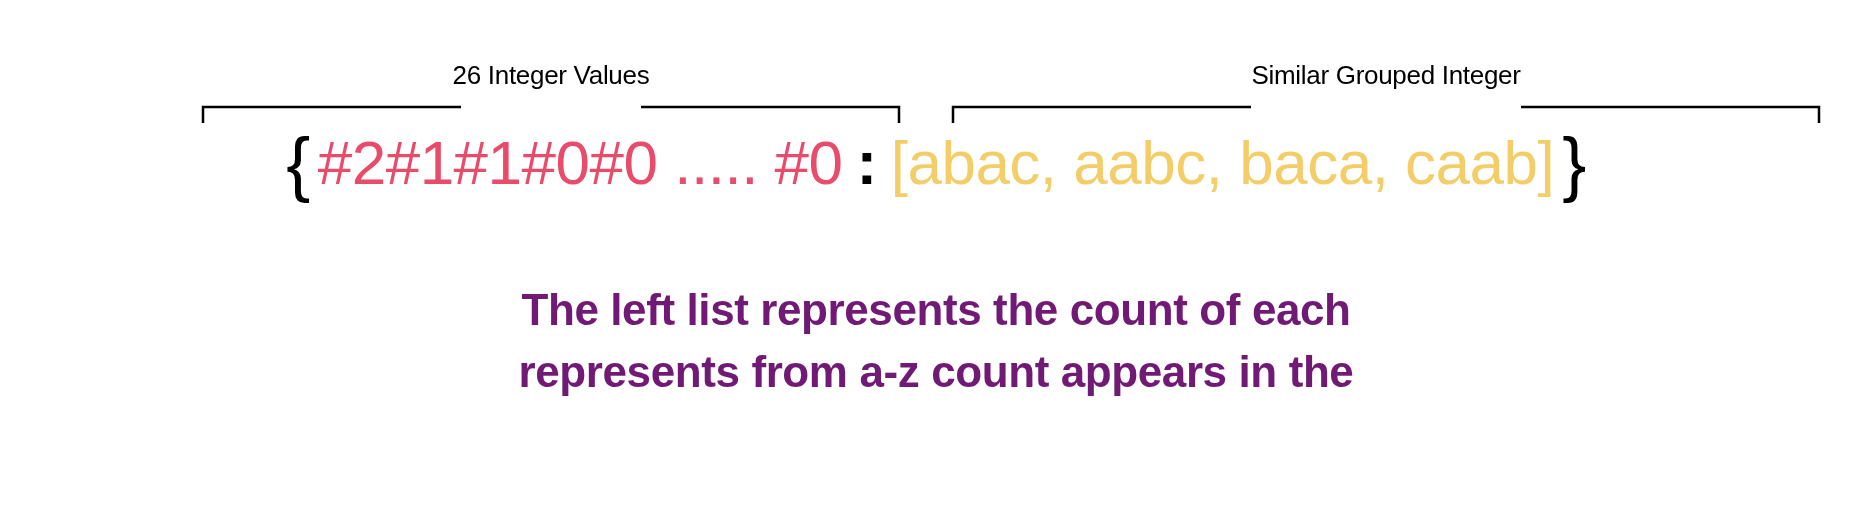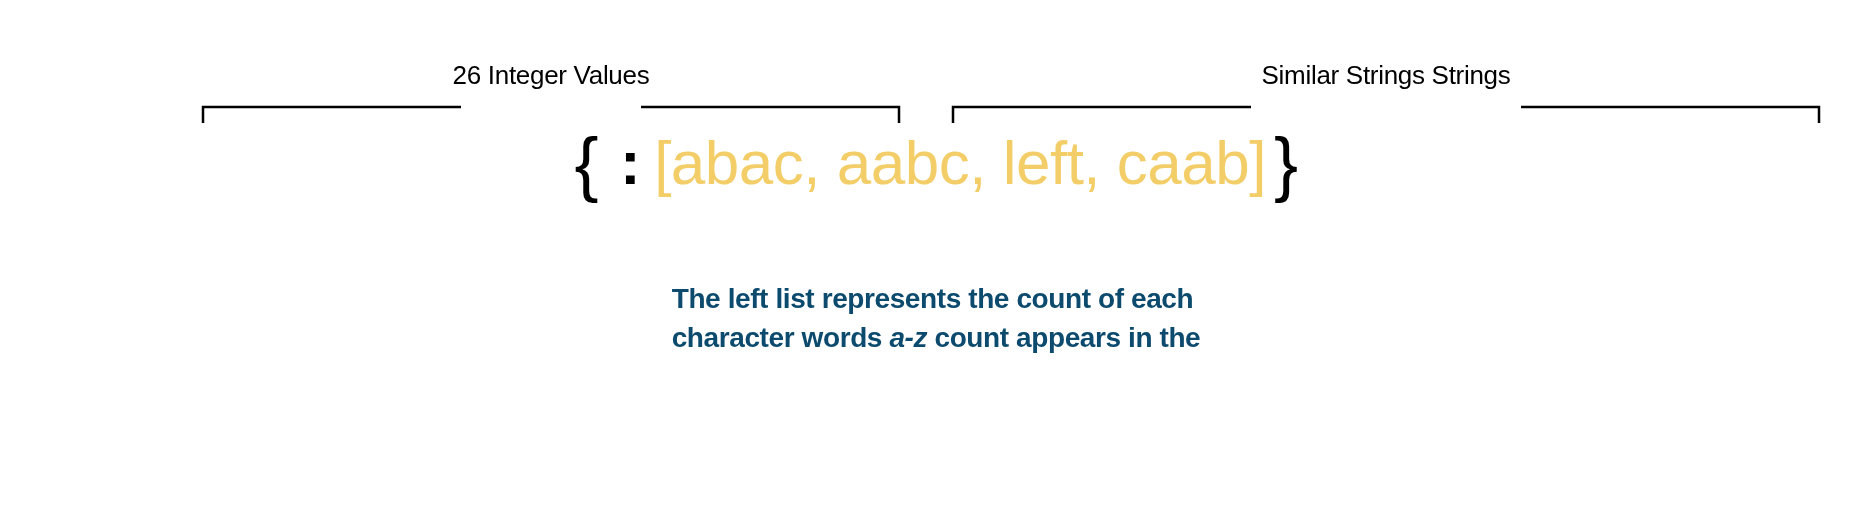--- a/index.html
+++ b/index.html
@@ -71,60 +71,60 @@
     color: #000000;
     font-weight: 600;
     padding: 0 14px;
   }
   .value-text {
     color: #f3ce68;
     white-space: pre;
   }
   .caption {
     margin-top: 80px;
-    text-align: left;
-    color: #0c4a6e;
-    font-size: 28px;
+    text-align: center;
+    color: #701a75;
+    font-size: 44px;
     font-weight: 700;
     line-height: 1.4;
     letter-spacing: -0.4px;
   }
   .caption .italic {
-    font-style: italic;
     margin-top: 26px;
   }
   .pad-left { width: 150px; display:inline-block; }
 </style>
 </head>
 <body>
 
 <div class="container">
 
   <div class="bracket-row">
     <span class="pad-left"></span>
     <div class="bracket-group">
       <div class="bracket-label">26 Integer Values</div>
       <svg class="bracket-svg-left" viewBox="0 0 700 26" preserveAspectRatio="none">
         <path d="M 2 26 L 2 10 L 260 10 M 440 10 L 698 10 L 698 26" stroke="#000000" stroke-width="2.5" fill="none"></path>
       </svg>
     </div>
     <div class="bracket-gap"></div>
     <div class="bracket-group">
-      <div class="bracket-label">Similar Strings Strings</div>
+      <div class="bracket-label">Similar Grouped Integer</div>
       <svg class="bracket-svg-right" viewBox="0 0 870 26" preserveAspectRatio="none">
         <path d="M 2 26 L 2 10 L 300 10 M 570 10 L 868 10 L 868 26" stroke="#000000" stroke-width="2.5" fill="none"></path>
       </svg>
     </div>
   </div>
 
   <div class="expression-row">
     <span class="brace">{</span>
+    <span class="key-text">#2#1#1#0#0 ..... #0</span>
     <span class="colon">:</span>
-    <span class="value-text">[abac, aabc, left, caab]</span>
+    <span class="value-text">[abac, aabc, baca, caab]</span>
     <span class="brace">}</span>
   </div>
 
   <div class="caption">
     <span>The left list represents the count of each</span><br>
-    <span>character words </span><span class="italic">a-z</span><span> count appears in the</span><br>
+    <span>represents from </span><span class="italic">a-z</span><span> count appears in the</span><br>
   </div>
 
 </div>
 
 </body></html>

